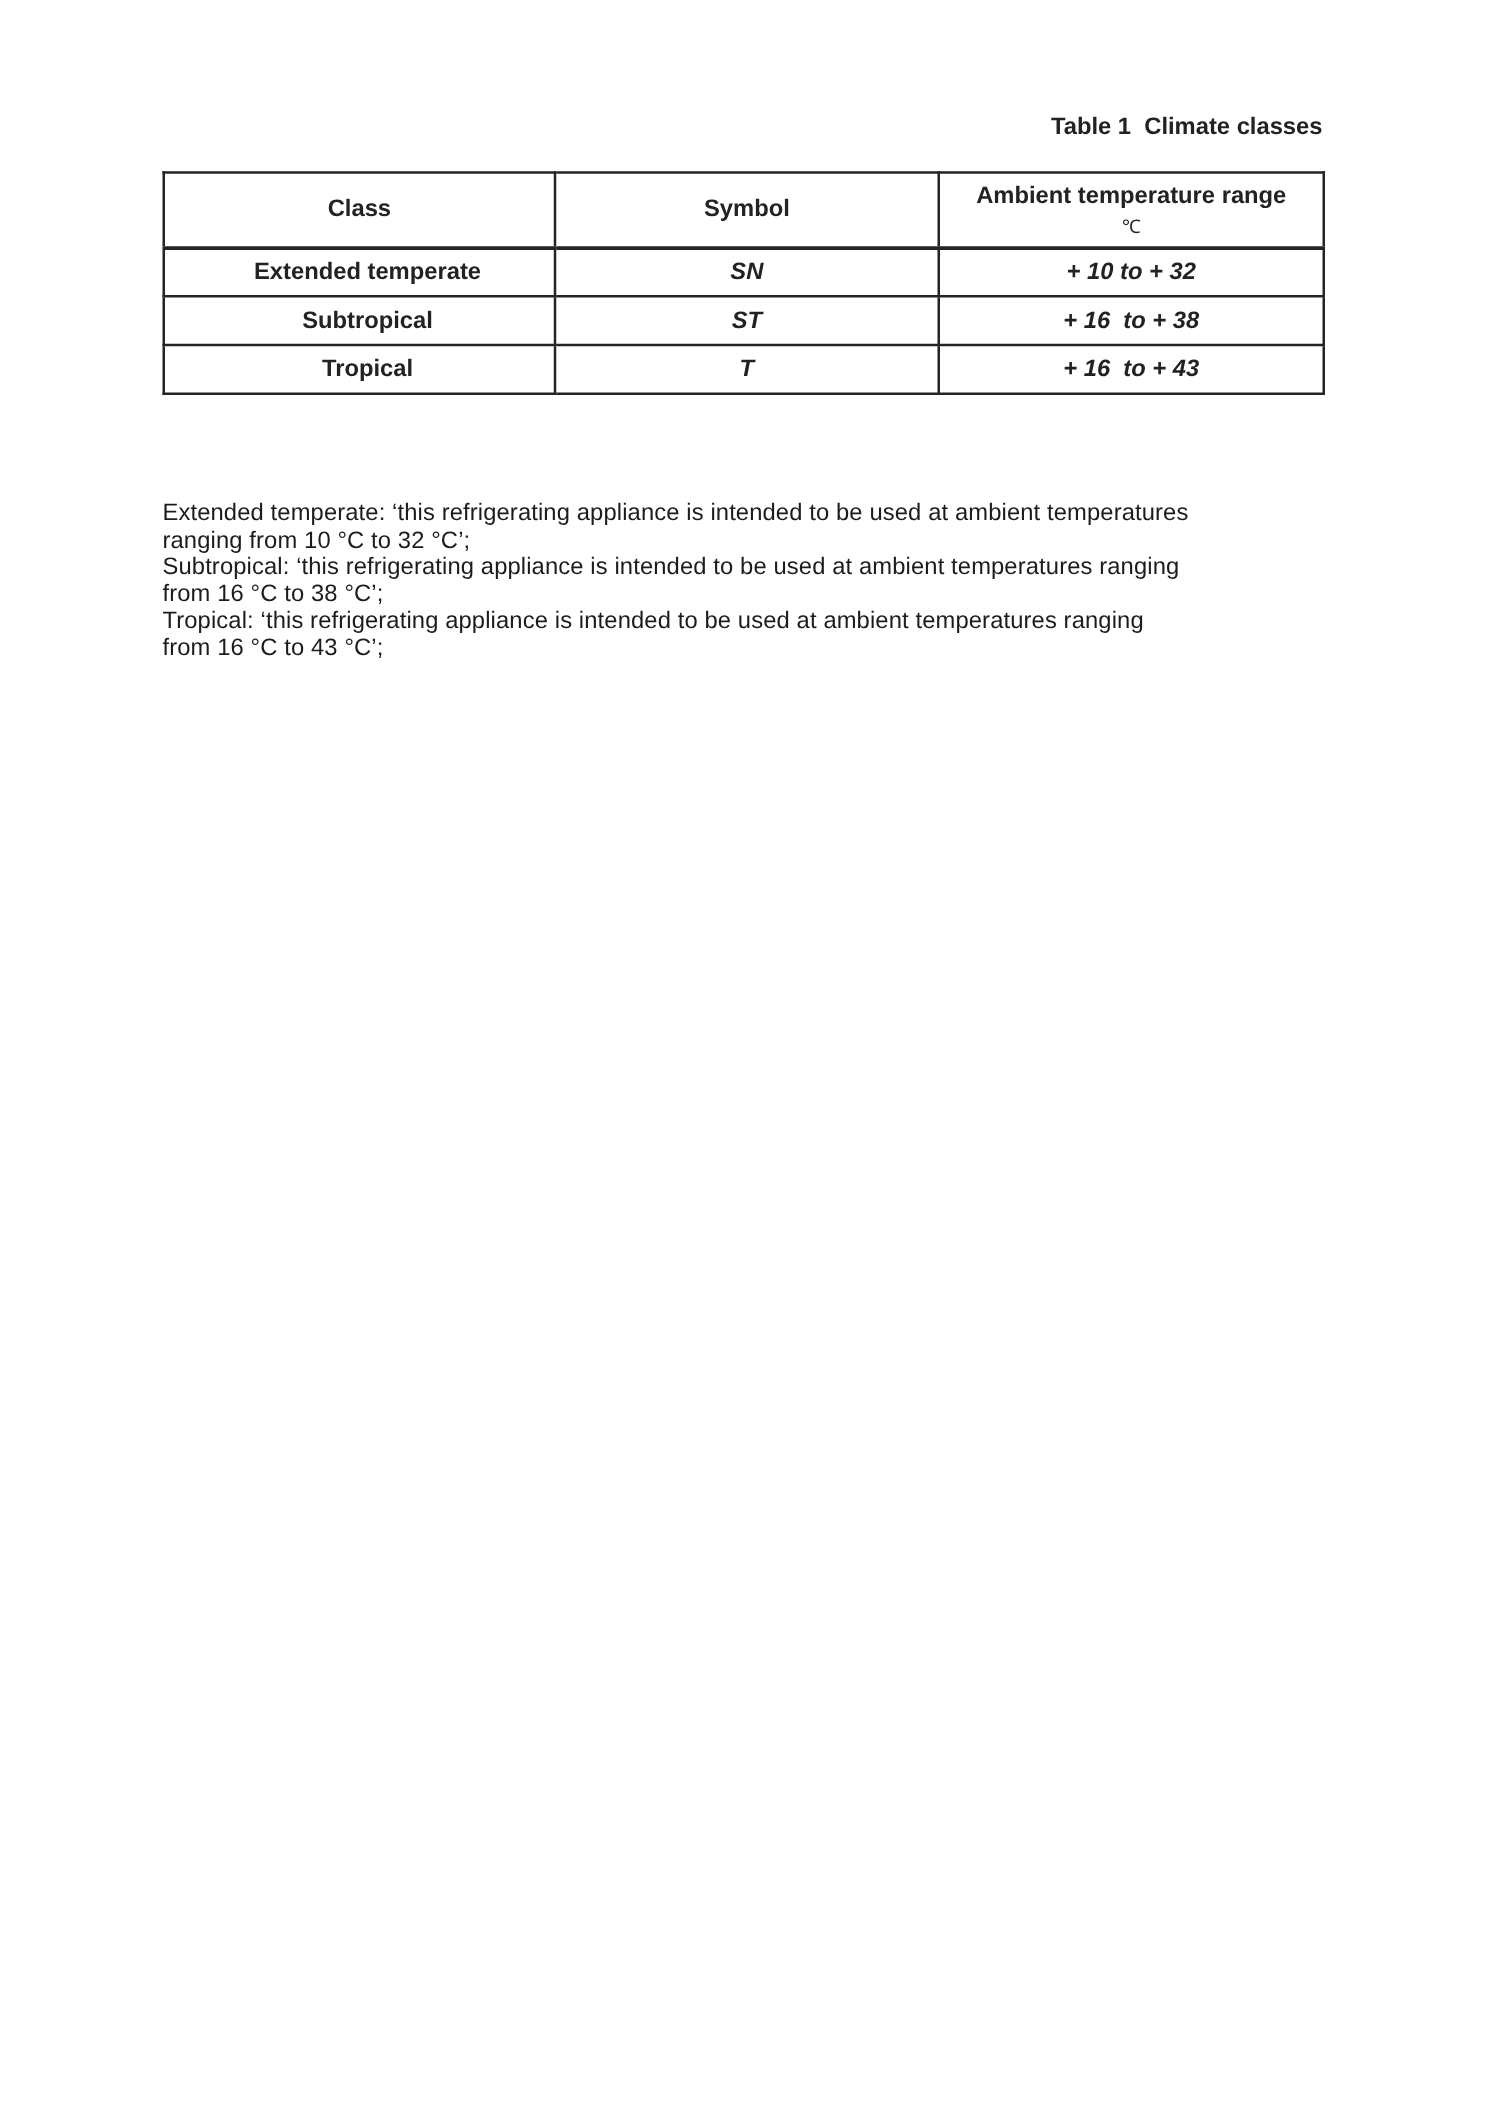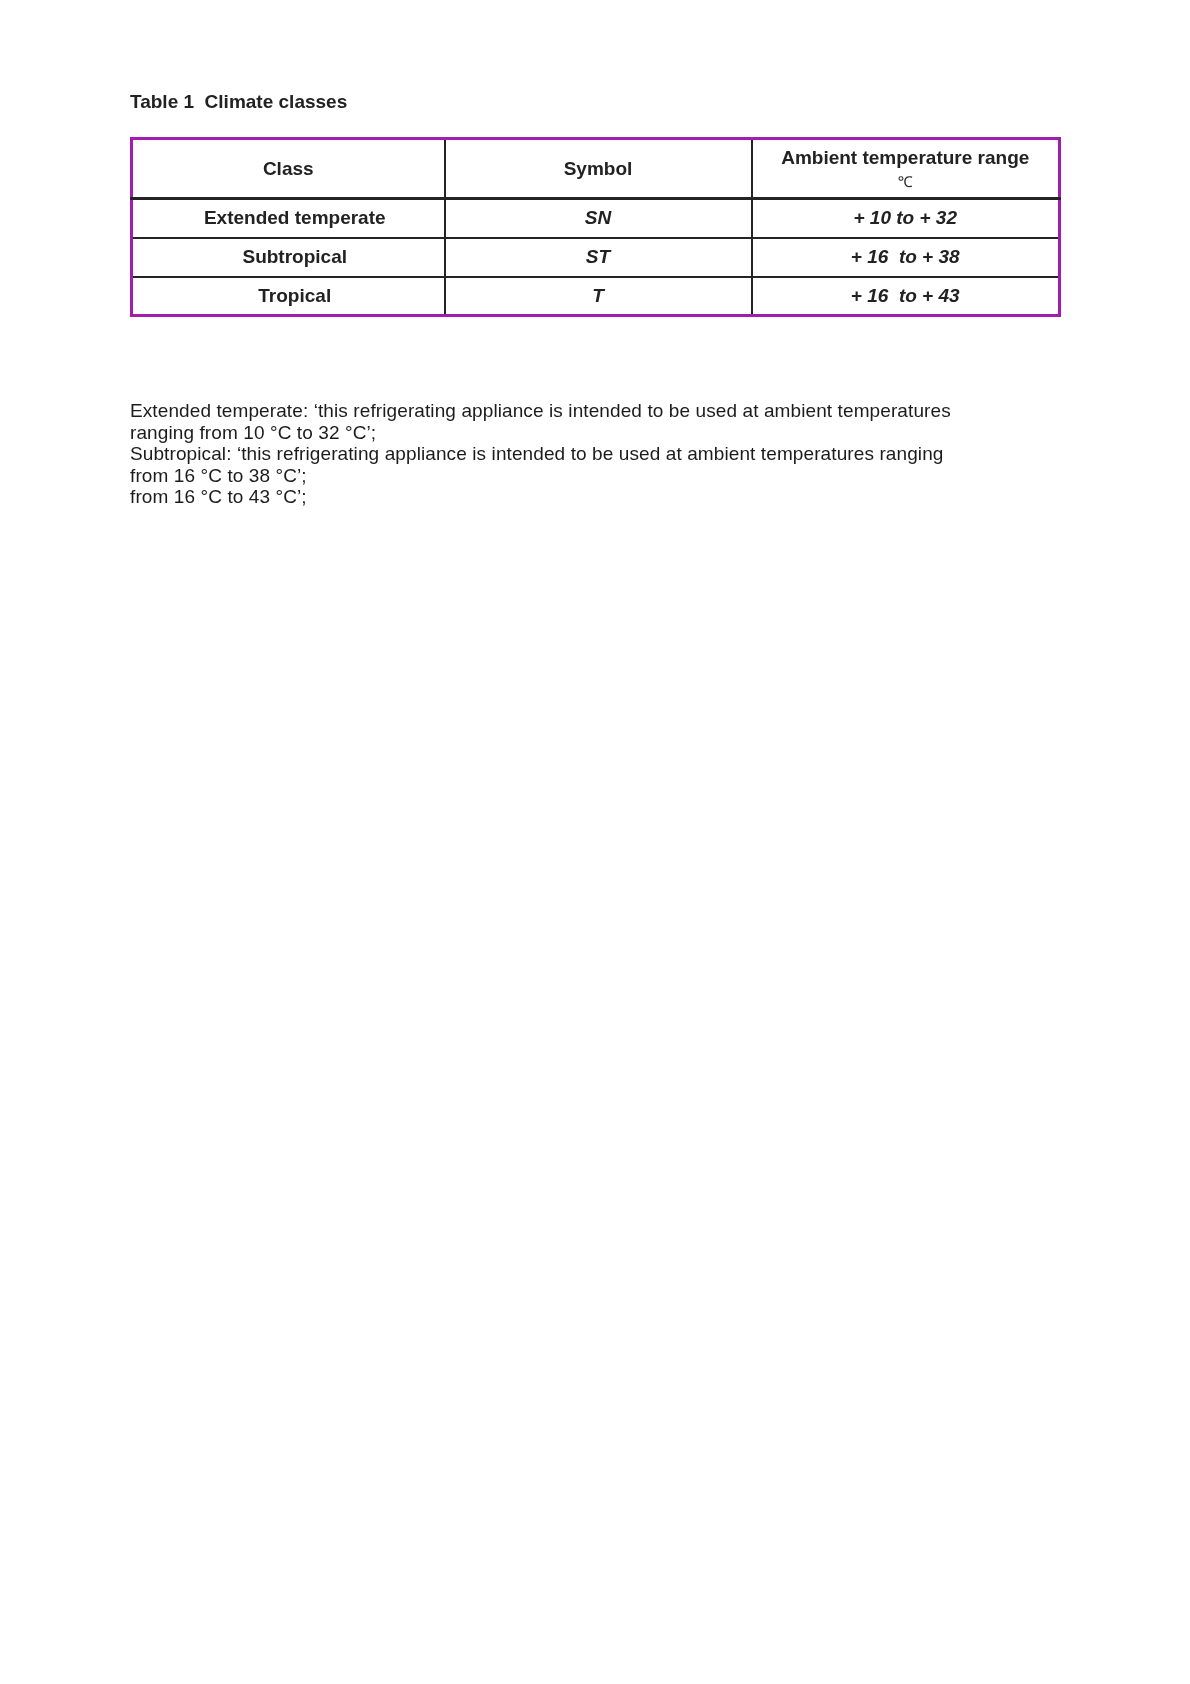--- a/index.html
+++ b/index.html
@@ -12,34 +12,34 @@
   }
   .page {
     position: absolute; top: 0; left: 0;
     width: 1190px; height: 1684px;
     background: #ffffff;
     overflow: hidden;
   }
   .doc-title {
     position: absolute;
     top: 91px; left: 130px; width: 928px;
-    text-align: left;
+    text-align: right;
     font-size: 19px;
     font-weight: bold;
     color: #222222;
     white-space: pre;
   }
   table.climate-table {
     position: absolute;
     top: 137px; left: 130px;
     width: 928px;
     border-collapse: collapse;
     table-layout: fixed;
     background: #ffffff;
-    border: 3px solid #a21caf;
+    border: 1px solid #a21caf;
   }
   .climate-table th, .climate-table td {
     border: 2px solid #242424;
     overflow: hidden;
   }
   .climate-table thead th {
     height: 60px;
     vertical-align: middle;
     text-align: center;
     font-size: 19px;
@@ -124,16 +124,17 @@
         <td class="center-cell">+ 16  to + 43</td>
       </tr>
     </tbody>
   </table>
 
   <div class="body-text">
     <div class="body-line">Extended temperate: ‘this refrigerating appliance is intended to be used at ambient temperatures</div>
     <div class="body-line">ranging from 10 °C to 32 °C’;</div>
     <div class="body-line">Subtropical: ‘this refrigerating appliance is intended to be used at ambient temperatures ranging</div>
     <div class="body-line">from 16 °C to 38 °C’;</div>
+    <div class="body-line">Tropical: ‘this refrigerating appliance is intended to be used at ambient temperatures ranging</div>
     <div class="body-line">from 16 °C to 43 °C’;</div>
   </div>
 
 </div>
 
 </body></html>

